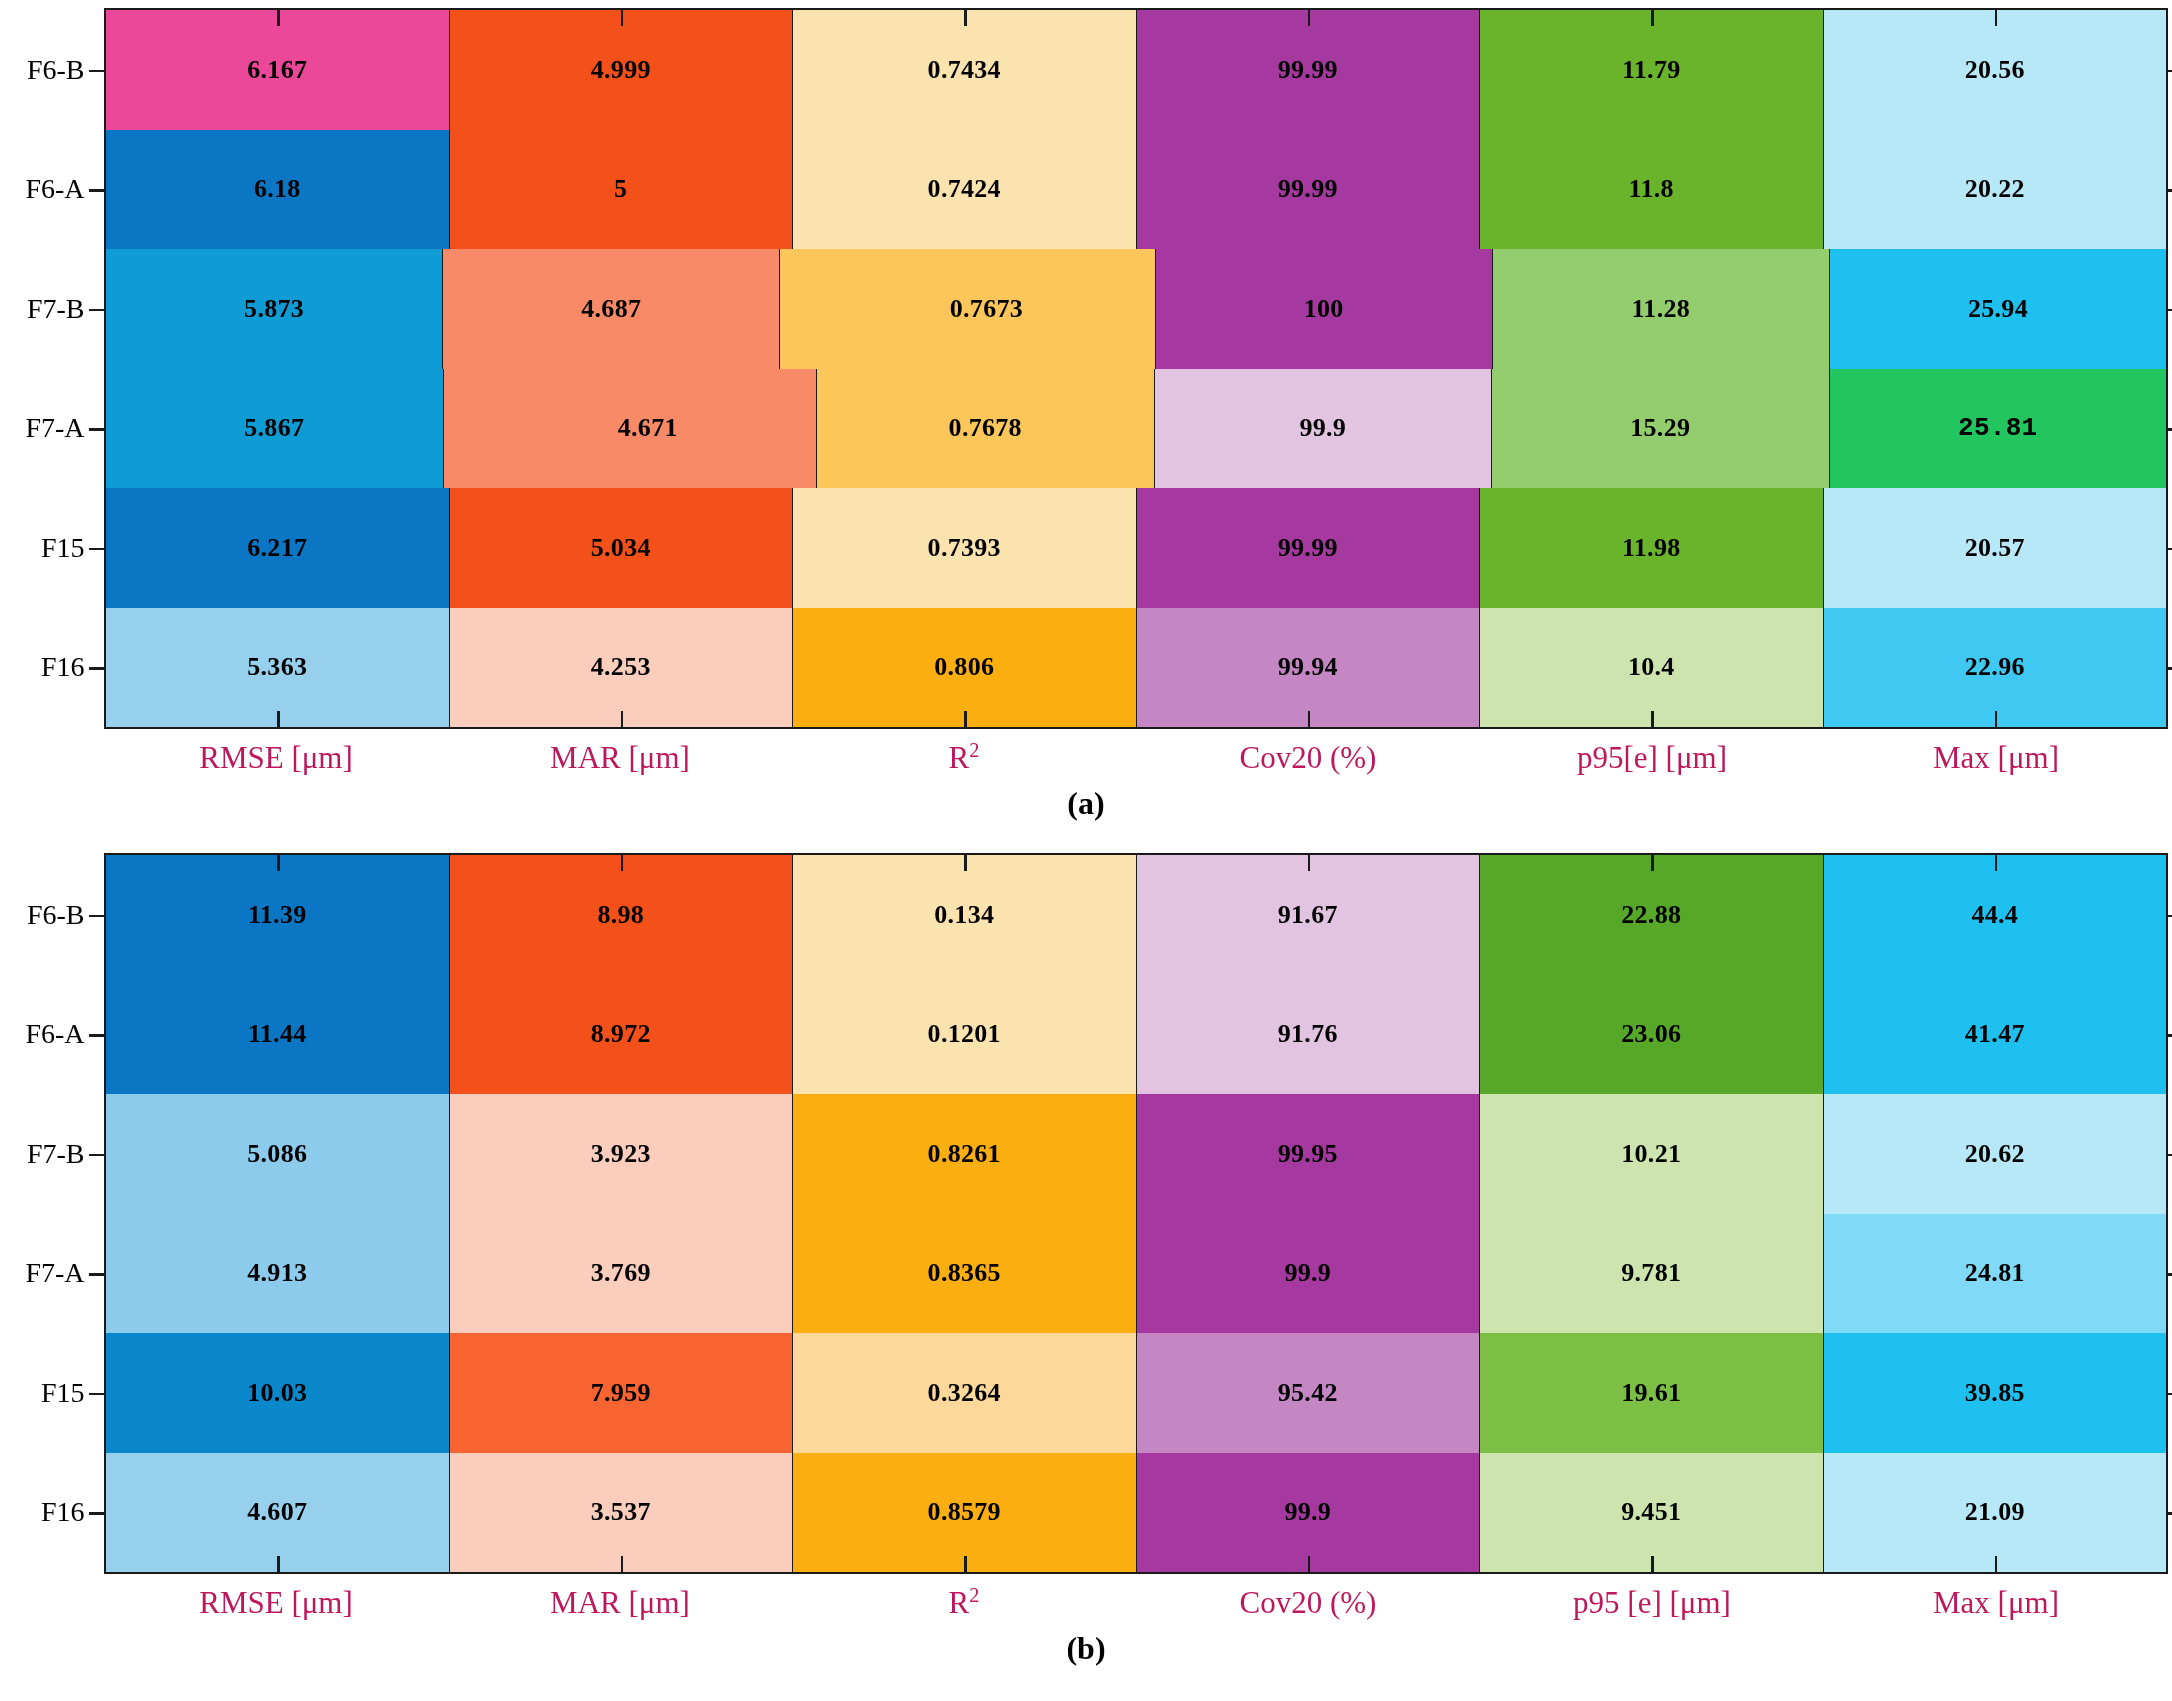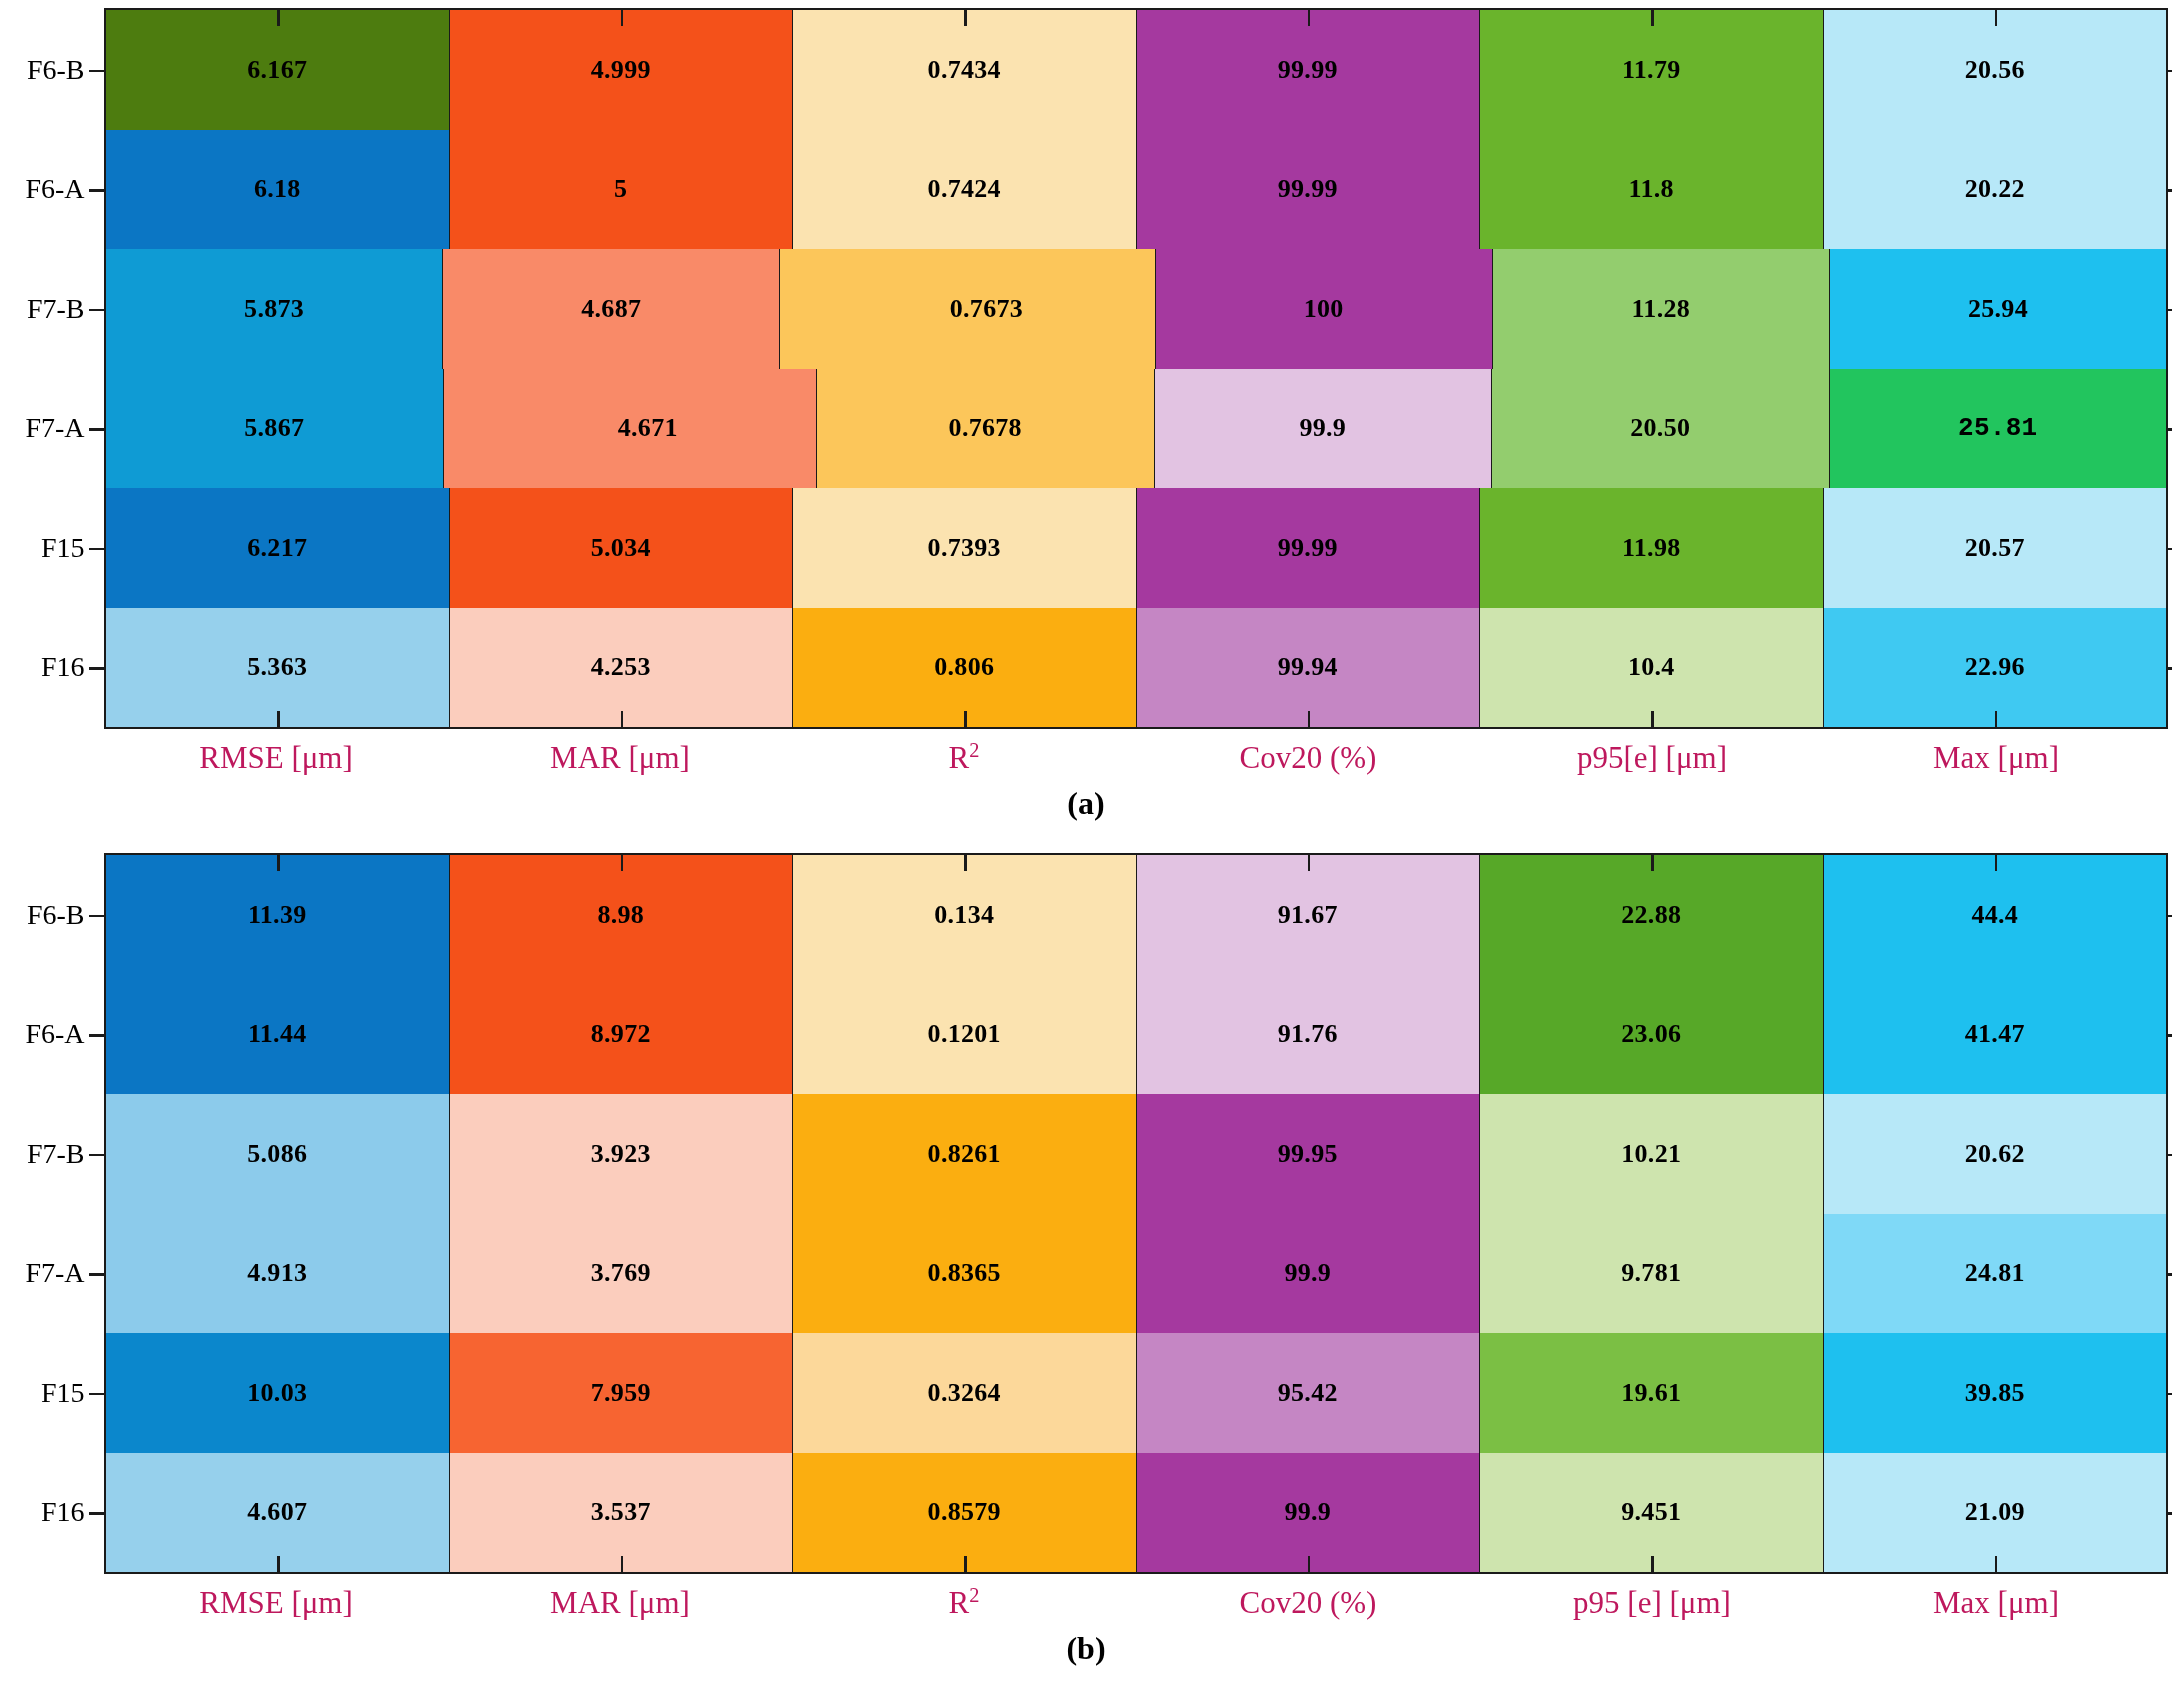--- a/index.html
+++ b/index.html
@@ -138,21 +138,21 @@
 </style>
 </head>
 <body>
 
 <div class="figure">
   <div class="panel" id="panel-a">
     <div class="panel-body">
         <div class="hm-row">
           <div class="row-tick">F6-B</div>
           <div class="row-tick-right"></div>
-          <div class="hm-cell" style="background: #4d7c0f;">6.167<span class="col-tick-top"></span></div>
+          <div class="hm-cell" style="background: #ec4899;">6.167<span class="col-tick-top"></span></div>
           <div class="hm-cell" style="background: rgb(244, 81, 26);">4.999<span class="col-tick-top"></span></div>
           <div class="hm-cell" style="background: rgb(251, 227, 176);">0.7434<span class="col-tick-top"></span></div>
           <div class="hm-cell" style="background: rgb(165, 57, 159);">99.99<span class="col-tick-top"></span></div>
           <div class="hm-cell" style="background: rgb(106, 180, 44);">11.79<span class="col-tick-top"></span></div>
           <div class="hm-cell" style="background: rgb(183, 232, 248);">20.56<span class="col-tick-top"></span></div>
         </div>
         <div class="hm-row">
           <div class="row-tick">F6-A</div>
           <div class="row-tick-right"></div>
           <div class="hm-cell" style="background: rgb(11, 118, 196);">6.18</div>
@@ -172,21 +172,21 @@
           <div class="hm-cell" style="background: rgb(147, 205, 110);">11.28</div>
           <div class="hm-cell" style="background: rgb(30, 192, 239);">25.94</div>
         </div>
         <div class="hm-row">
           <div class="row-tick">F7-A</div>
           <div class="row-tick-right"></div>
           <div class="hm-cell" style="background: rgb(15, 155, 212);">5.867</div>
           <div class="hm-cell" style="background: rgb(249, 138, 104); padding-left: 36px;">4.671</div>
           <div class="hm-cell" style="background: rgb(252, 198, 90);">0.7678</div>
           <div class="hm-cell" style="background: rgb(226, 195, 226);">99.9</div>
-          <div class="hm-cell" style="background: rgb(147, 205, 110);">20.50</div>
+          <div class="hm-cell" style="background: rgb(147, 205, 110);">15.29</div>
           <div class="hm-cell" style="background: #22c55e; font-family: Liberation Mono, monospace;">25.81</div>
         </div>
         <div class="hm-row">
           <div class="row-tick">F15</div>
           <div class="row-tick-right"></div>
           <div class="hm-cell" style="background: rgb(11, 118, 196);">6.217</div>
           <div class="hm-cell" style="background: rgb(244, 81, 26);">5.034</div>
           <div class="hm-cell" style="background: rgb(251, 227, 176);">0.7393</div>
           <div class="hm-cell" style="background: rgb(165, 57, 159);">99.99</div>
           <div class="hm-cell" style="background: rgb(106, 180, 44);">11.98</div>

